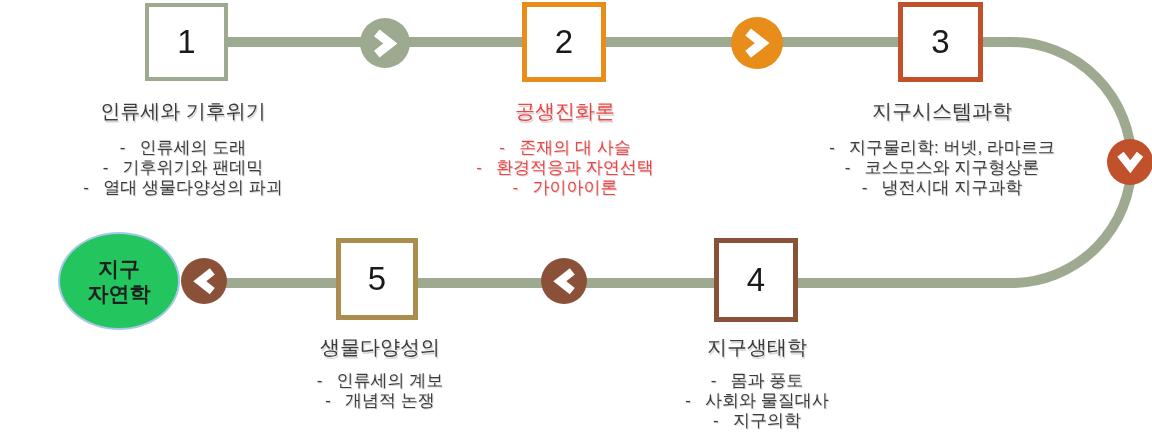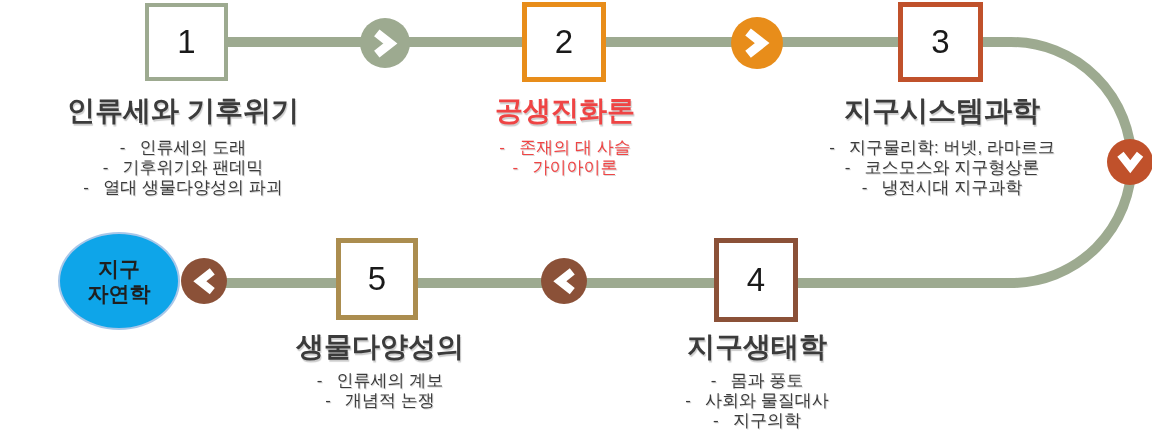--- a/index.html
+++ b/index.html
@@ -30,28 +30,28 @@
   .chev.down svg{transform:rotate(90deg);}
   .chev.left svg{transform:rotate(180deg);}
   .c12{left:360px;top:18px;width:50px;height:50px;}
   .c23{left:731px;top:17px;width:52px;height:52px;}
   .cdown{left:1107px;top:139px;width:46px;height:46px;}
   .c45{left:541px;top:258px;width:46px;height:46px;}
   .c5e{left:181px;top:258px;width:46px;height:46px;}
 
   .terminal{
     position:absolute;left:58px;top:232px;width:122px;height:98px;
-    background:#0ea5e9;border:2.5px solid #a9c7e9;border-radius:50%;box-sizing:border-box;
+    background:#22c55e;border:2.5px solid #a9c7e9;border-radius:50%;box-sizing:border-box;
     display:flex;flex-direction:column;align-items:center;justify-content:center;
     font-size:21px;font-weight:bold;line-height:25px;color:#1f1f1f;text-align:center;
   }
 
   .section{position:absolute;width:340px;text-align:center;color:#3b3b3b;}
   .section .title{
-    font-size:28px;font-weight:bold;line-height:34px;
+    font-size:20px;font-weight:normal;line-height:34px;
     text-shadow:1px 2px 1px #cdcdcd;
   }
   .section .bullets{margin-top:10px;}
   .section.bottom .bullets{margin-top:7px;}
   .bullet{
     font-size:17px;font-weight:normal;line-height:20px;white-space:pre;
     text-shadow:1px 1px 0 #d9d9d9;
   }
   .s1{left:13px;top:94px;}
   .s2{left:395px;top:94px;}
@@ -121,20 +121,21 @@
       <div class="bullet">-   인류세의 도래</div>
       <div class="bullet">-   기후위기와 팬데믹</div>
       <div class="bullet">-   열대 생물다양성의 파괴</div>
     </div>
   </div>
 
   <div class="section s2" style="color: #ef4444;">
     <div class="title">공생진화론</div>
     <div class="bullets">
       <div class="bullet">-   존재의 대 사슬</div>
+      <div class="bullet">-   환경적응과 자연선택</div>
       <div class="bullet">-   가이아이론</div>
     </div>
   </div>
 
   <div class="section s3" style="color: rgb(59, 59, 59);">
     <div class="title">지구시스템과학</div>
     <div class="bullets">
       <div class="bullet">-   지구물리학: 버넷, 라마르크</div>
       <div class="bullet">-   코스모스와 지구형상론</div>
       <div class="bullet">-   냉전시대 지구과학</div>

